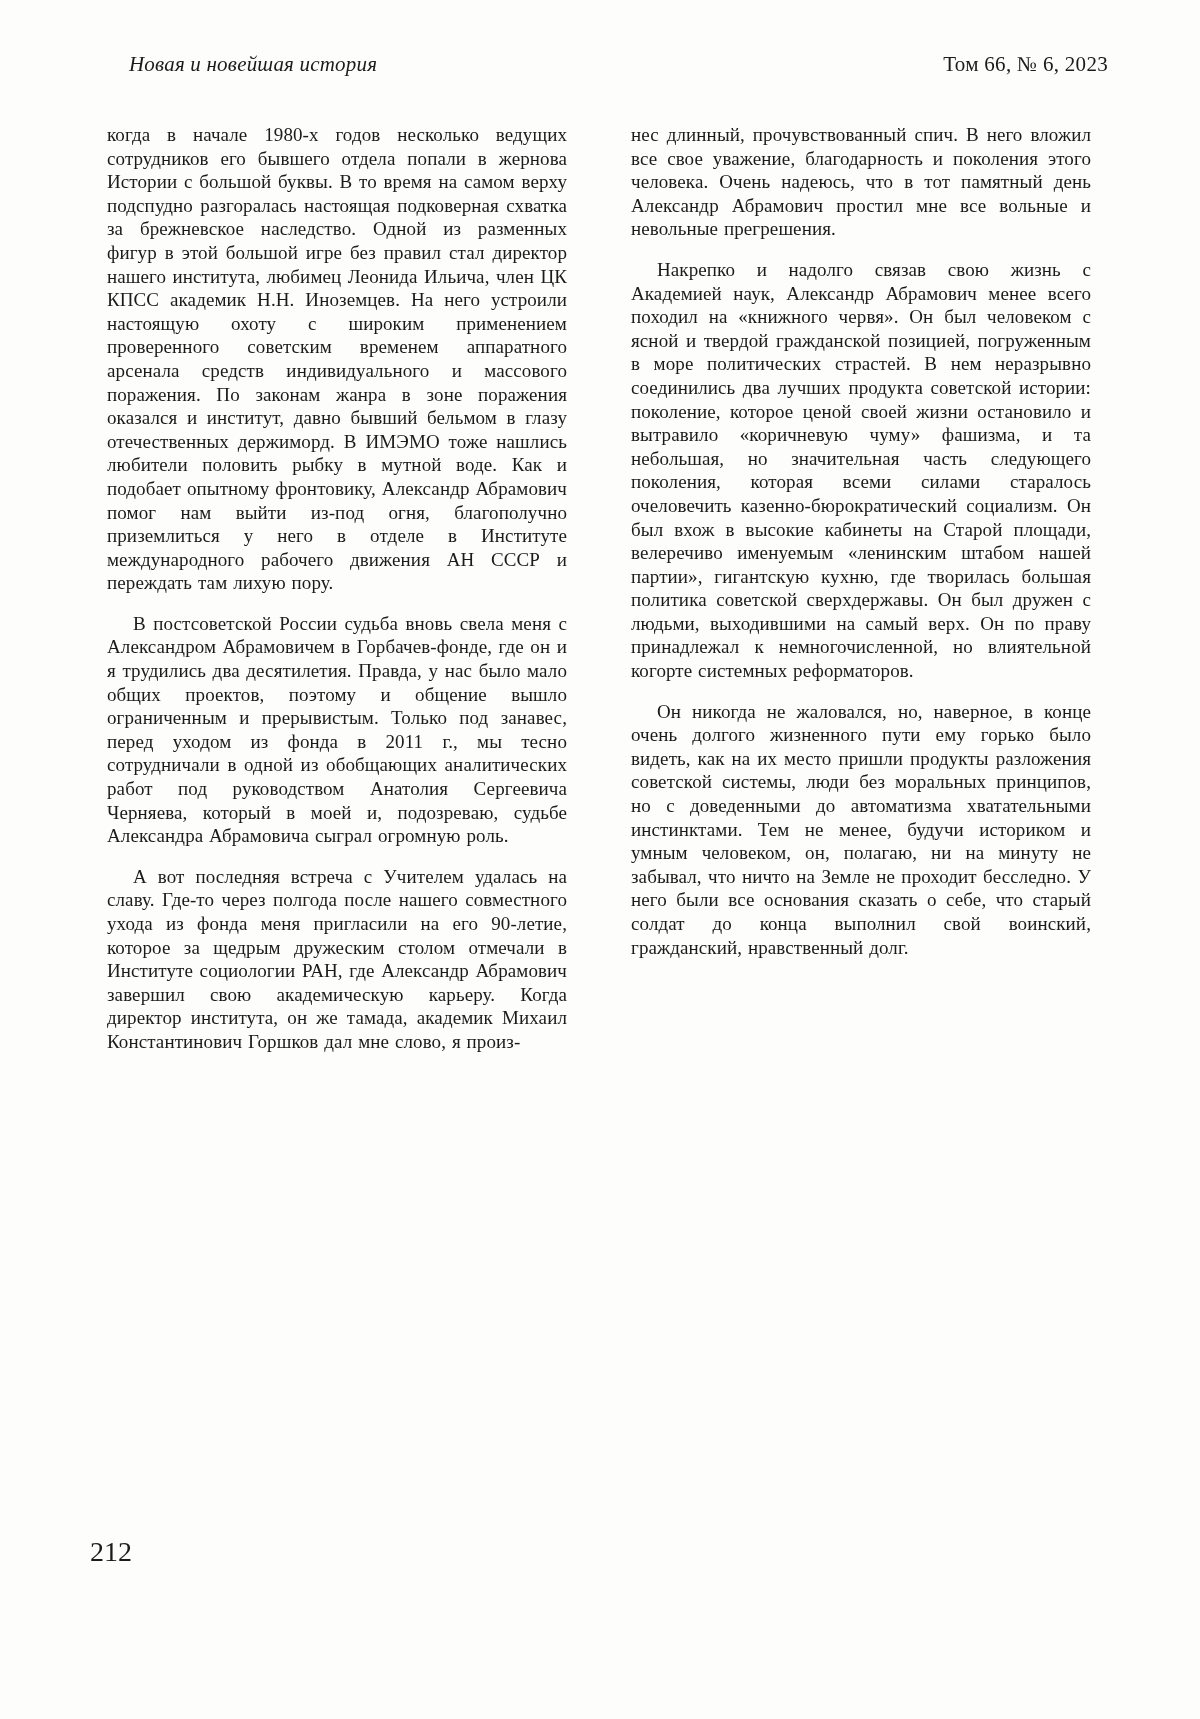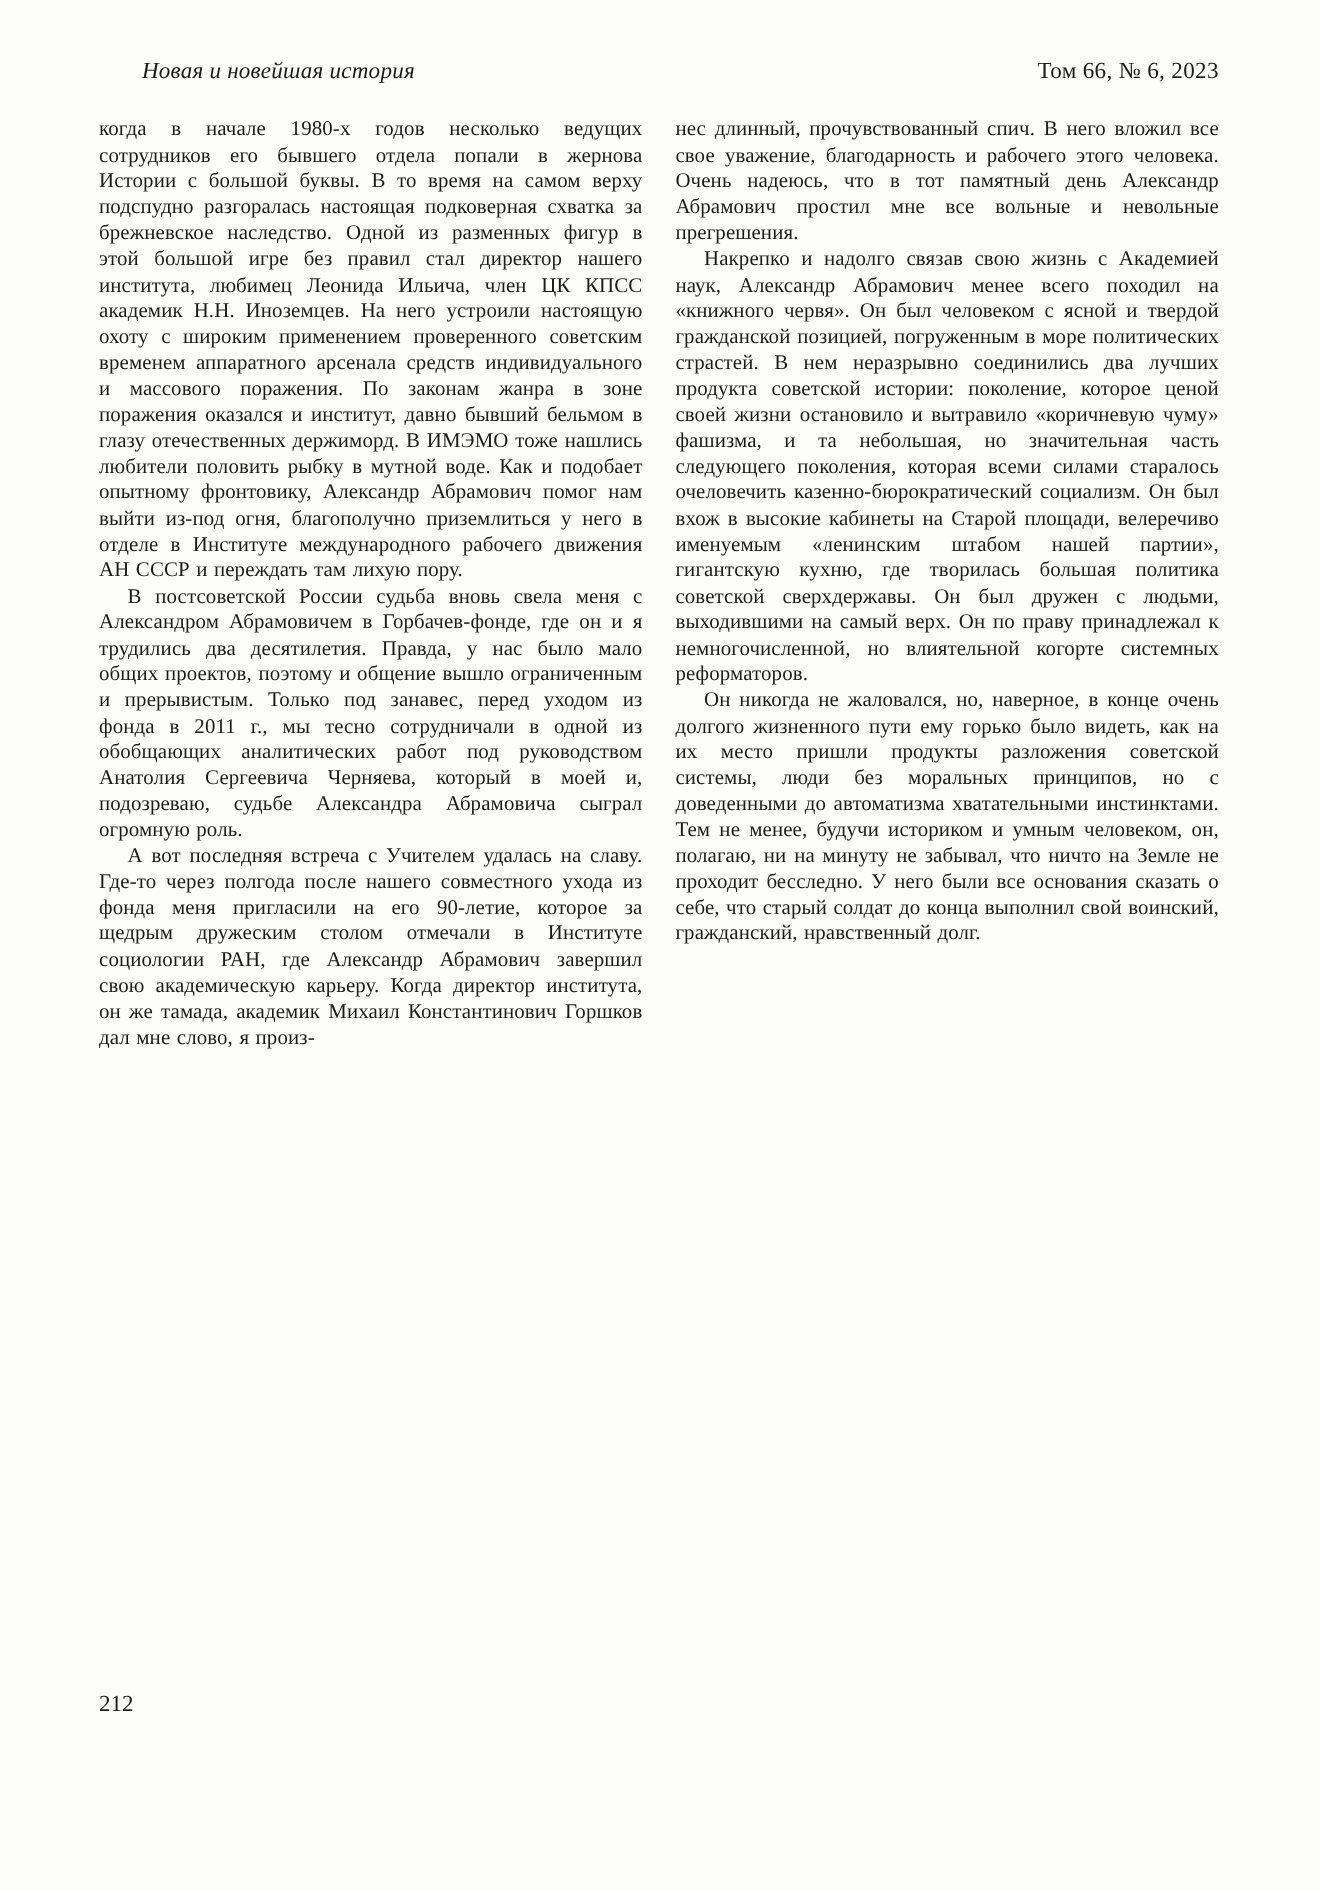--- a/index.html
+++ b/index.html
@@ -48,31 +48,31 @@
   }
   .col {
     width: 494px;
     font-size: 19px;
     line-height: 23.6px;
     text-align: justify;
     letter-spacing: 0.1px;
     word-spacing: 1px;
   }
   .col p {
-    margin: 0;
+    margin: 17px;
     text-indent: 26px;
   }
   .col p.continuation {
     text-indent: 0;
   }
   .page-number {
     position: absolute;
     left: 90px;
     top: 1536px;
-    font-size: 21px;
+    font-size: 28px;
   }
 </style>
 </head>
 <body>
 
 <div class="page">
 
   <div class="header">
     <span class="journal-title">Новая и новейшая история</span>
     <span class="issue-info">Том 66, № 6, 2023</span>
@@ -80,21 +80,21 @@
 
   <div class="content">
 
     <div class="col">
       <p class="continuation">когда в начале 1980-х годов несколько ведущих сотрудников его бывшего отдела попали в жернова Истории с большой буквы. В то время на самом верху подспудно разгоралась настоящая подковерная схватка за брежневское наследство. Одной из разменных фигур в этой большой игре без правил стал директор нашего института, любимец Леонида Ильича, член ЦК КПСС академик Н.Н. Иноземцев. На него устроили настоящую охоту с широким применением проверенного советским временем аппаратного арсенала средств индивидуального и массового поражения. По законам жанра в зоне поражения оказался и институт, давно бывший бельмом в глазу отечественных держиморд. В ИМЭМО тоже нашлись любители половить рыбку в мутной воде. Как и подобает опытному фронтовику, Александр Абрамович помог нам выйти из-под огня, благополучно приземлиться у него в отделе в Институте международного рабочего движения АН СССР и переждать там лихую пору.</p>
       <p>В постсоветской России судьба вновь свела меня с Александром Абрамовичем в Горбачев-фонде, где он и я трудились два десятилетия. Правда, у нас было мало общих проектов, поэтому и общение вышло ограниченным и прерывистым. Только под занавес, перед уходом из фонда в 2011 г., мы тесно сотрудничали в одной из обобщающих аналитических работ под руководством Анатолия Сергеевича Черняева, который в моей и, подозреваю, судьбе Александра Абрамовича сыграл огромную роль.</p>
       <p>А вот последняя встреча с Учителем удалась на славу. Где-то через полгода после нашего совместного ухода из фонда меня пригласили на его 90-летие, которое за щедрым дружеским столом отмечали в Институте социологии РАН, где Александр Абрамович завершил свою академическую карьеру. Когда директор института, он же тамада, академик Михаил Константинович Горшков дал мне слово, я произ-</p>
     </div>
 
     <div class="col">
-      <p class="continuation">нес длинный, прочувствованный спич. В него вложил все свое уважение, благодарность и рабочего этого человека. Очень надеюсь, что в тот памятный день Александр Абрамович простил мне все вольные и невольные прегрешения.</p>
+      <p class="continuation">нес длинный, прочувствованный спич. В него вложил все свое уважение, благодарность и поколения этого человека. Очень надеюсь, что в тот памятный день Александр Абрамович простил мне все вольные и невольные прегрешения.</p>
       <p>Накрепко и надолго связав свою жизнь с Академией наук, Александр Абрамович менее всего походил на «книжного червя». Он был человеком с ясной и твердой гражданской позицией, погруженным в море политических страстей. В нем неразрывно соединились два лучших продукта советской истории: поколение, которое ценой своей жизни остановило и вытравило «коричневую чуму» фашизма, и та небольшая, но значительная часть следующего поколения, которая всеми силами старалось очеловечить казенно-бюрократический социализм. Он был вхож в высокие кабинеты на Старой площади, велеречиво именуемым «ленинским штабом нашей партии», гигантскую кухню, где творилась большая политика советской сверхдержавы. Он был дружен с людьми, выходившими на самый верх. Он по праву принадлежал к немногочисленной, но влиятельной когорте системных реформаторов.</p>
       <p>Он никогда не жаловался, но, наверное, в конце очень долгого жизненного пути ему горько было видеть, как на их место пришли продукты разложения советской системы, люди без моральных принципов, но с доведенными до автоматизма хватательными инстинктами. Тем не менее, будучи историком и умным человеком, он, полагаю, ни на минуту не забывал, что ничто на Земле не проходит бесследно. У него были все основания сказать о себе, что старый солдат до конца выполнил свой воинский, гражданский, нравственный долг.</p>
     </div>
 
   </div>
 
   <div class="page-number">212</div>
 
 </div>
 

